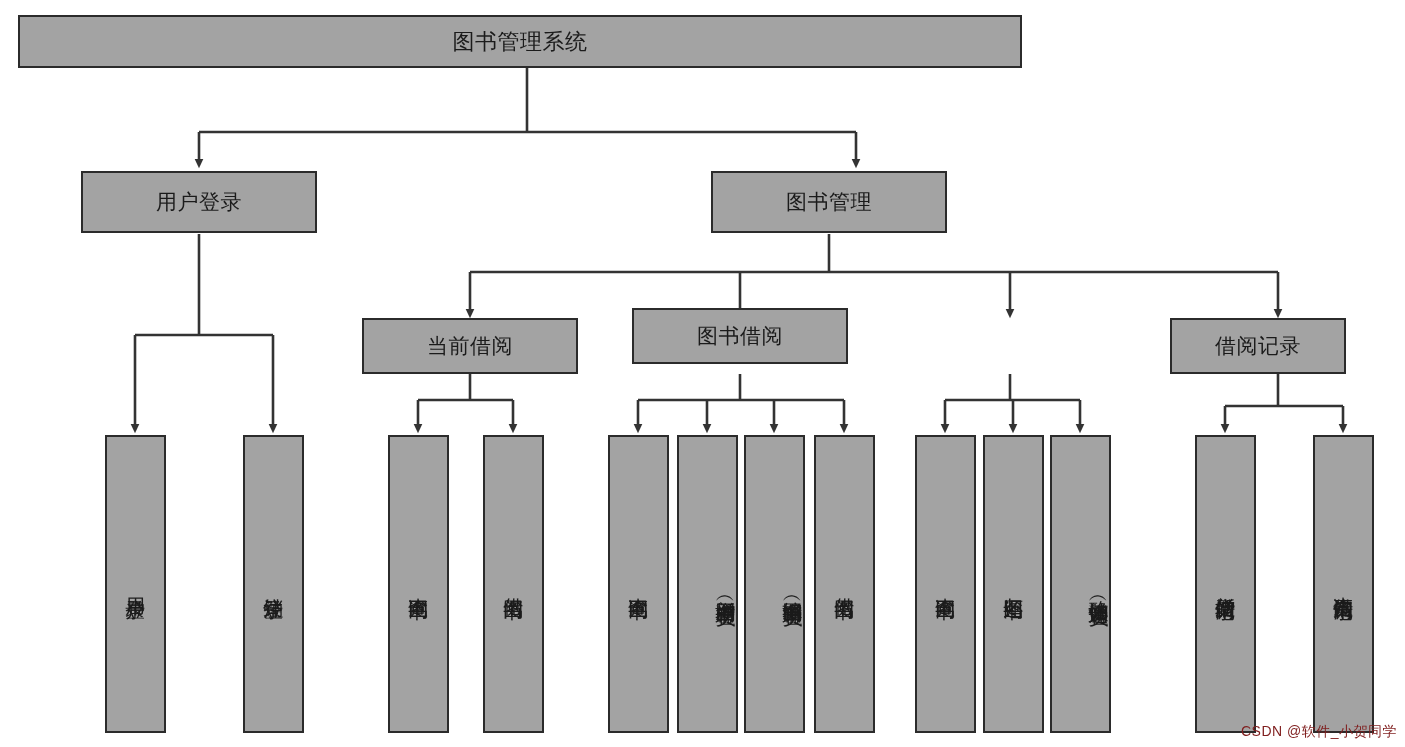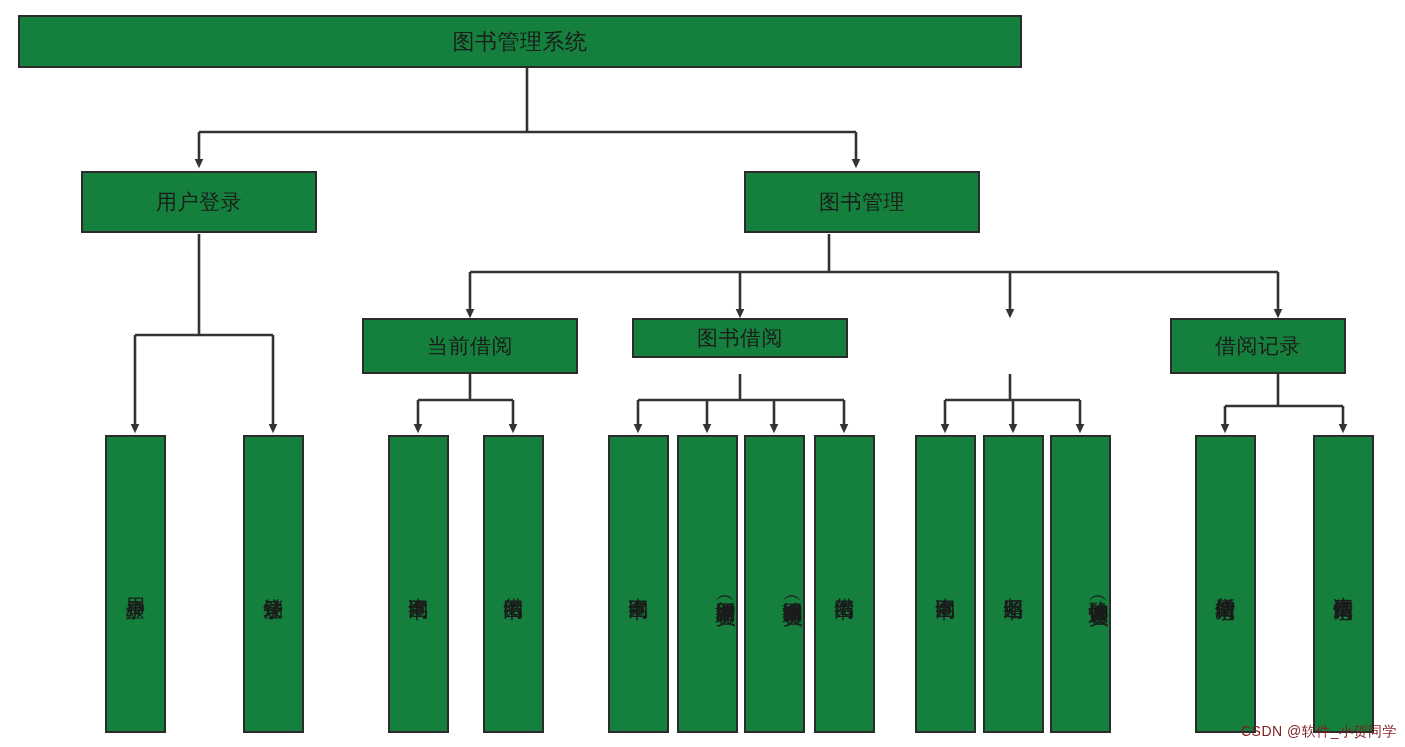--- a/index.html
+++ b/index.html
@@ -20,21 +20,21 @@
     left: 0;
     top: 0;
     width: 1405px;
     height: 747px;
     pointer-events: none;
   }
   .node {
     position: absolute;
     box-sizing: border-box;
     border: 2.5px solid #2b2b2b;
-    background: #15803d;
+    background: #a3a3a3;
     display: flex;
     align-items: center;
     justify-content: center;
     color: #1b1b1b;
   }
   .node.h {
     font-size: 21px;
     letter-spacing: 0.5px;
   }
   .node.v {
@@ -123,28 +123,28 @@
     </g>
   </svg>
 
   <div class="node h root" style="left:18px; top:15px; width:1004px; height:53px;">
     <span>图书管理系统</span>
   </div>
 
   <div class="node h" style="left:81px; top:171px; width:236px; height:62px;">
     <span>用户登录</span>
   </div>
-  <div class="node h" style="left:711px; top:171px; width:236px; height:62px;margin-left:33px;">
+  <div class="node h" style="left:711px; top:171px; width:236px; height:62px;">
     <span>图书管理</span>
   </div>
 
   <div class="node h" style="left:362px; top:318px; width:216px; height:56px;">
     <span>当前借阅</span>
   </div>
-  <div class="node h" style="left:632px; top:318px; width:216px; height:40px;">
+  <div class="node h" style="left:632px; top:308px; width:216px; height:56px;">
     <span>图书借阅</span>
   </div>
   <div class="node h" style="left:1170px; top:318px; width:176px; height:56px;">
     <span>借阅记录</span>
   </div>
 
   <div class="node v mid" style="left:105px; top:435px; width:61px; height:298px;">
     <span class="vtext">用户登录</span>
   </div>
   <div class="node v mid" style="left:243px; top:435px; width:61px; height:298px;">

